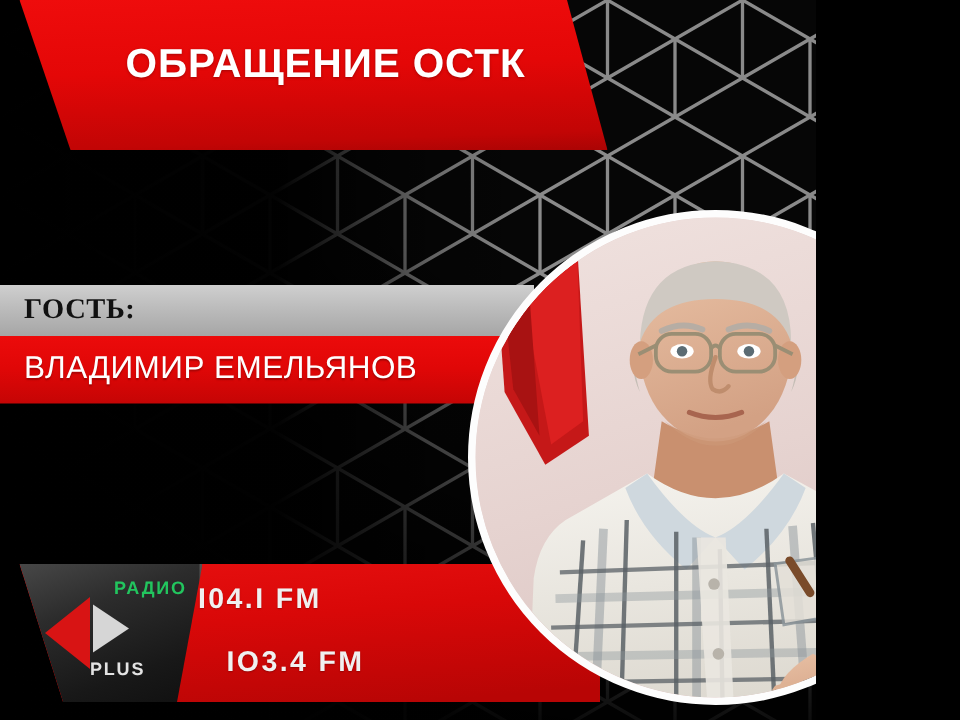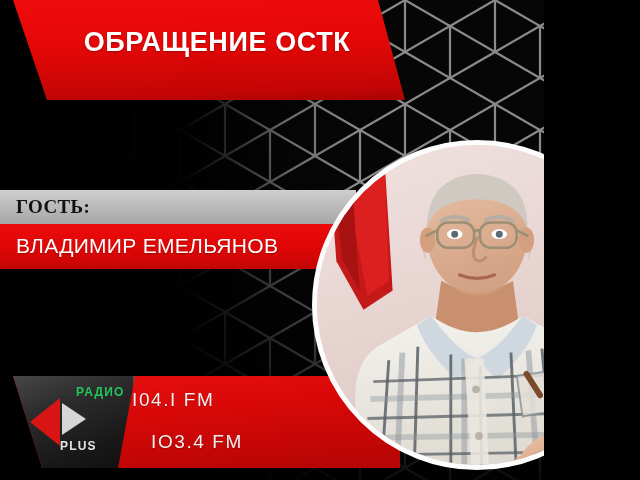--- a/index.html
+++ b/index.html
@@ -93,21 +93,21 @@
     position:absolute;left:38px;top:3px;color:#22c55e;
     font-size:12px;font-weight:bold;letter-spacing:1.2px;margin-left:16px;
   }
   .logo-word-bottom{
     position:absolute;left:38px;top:57px;color:#e3e3e3;
     font-size:12px;font-weight:bold;letter-spacing:1.2px;
   }
 
   .freq{
     position:absolute;z-index:6;color:#f0f0f0;
-    font-size:19px;font-weight:normal;letter-spacing:1.6px;
+    font-size:19px;font-weight:bold;letter-spacing:1.6px;
     text-shadow:0 1px 1px rgba(0,0,0,.25);
   }
   .freq-1{left:132px;top:389px;}
   .freq-2{left:124px;top:431px;padding-left:27px;}
 
   
   .portrait{
     position:absolute;left:312px;top:140px;width:330px;height:330px;z-index:5;
     border-radius:50%;
     border:5px solid #fdfdfd;

